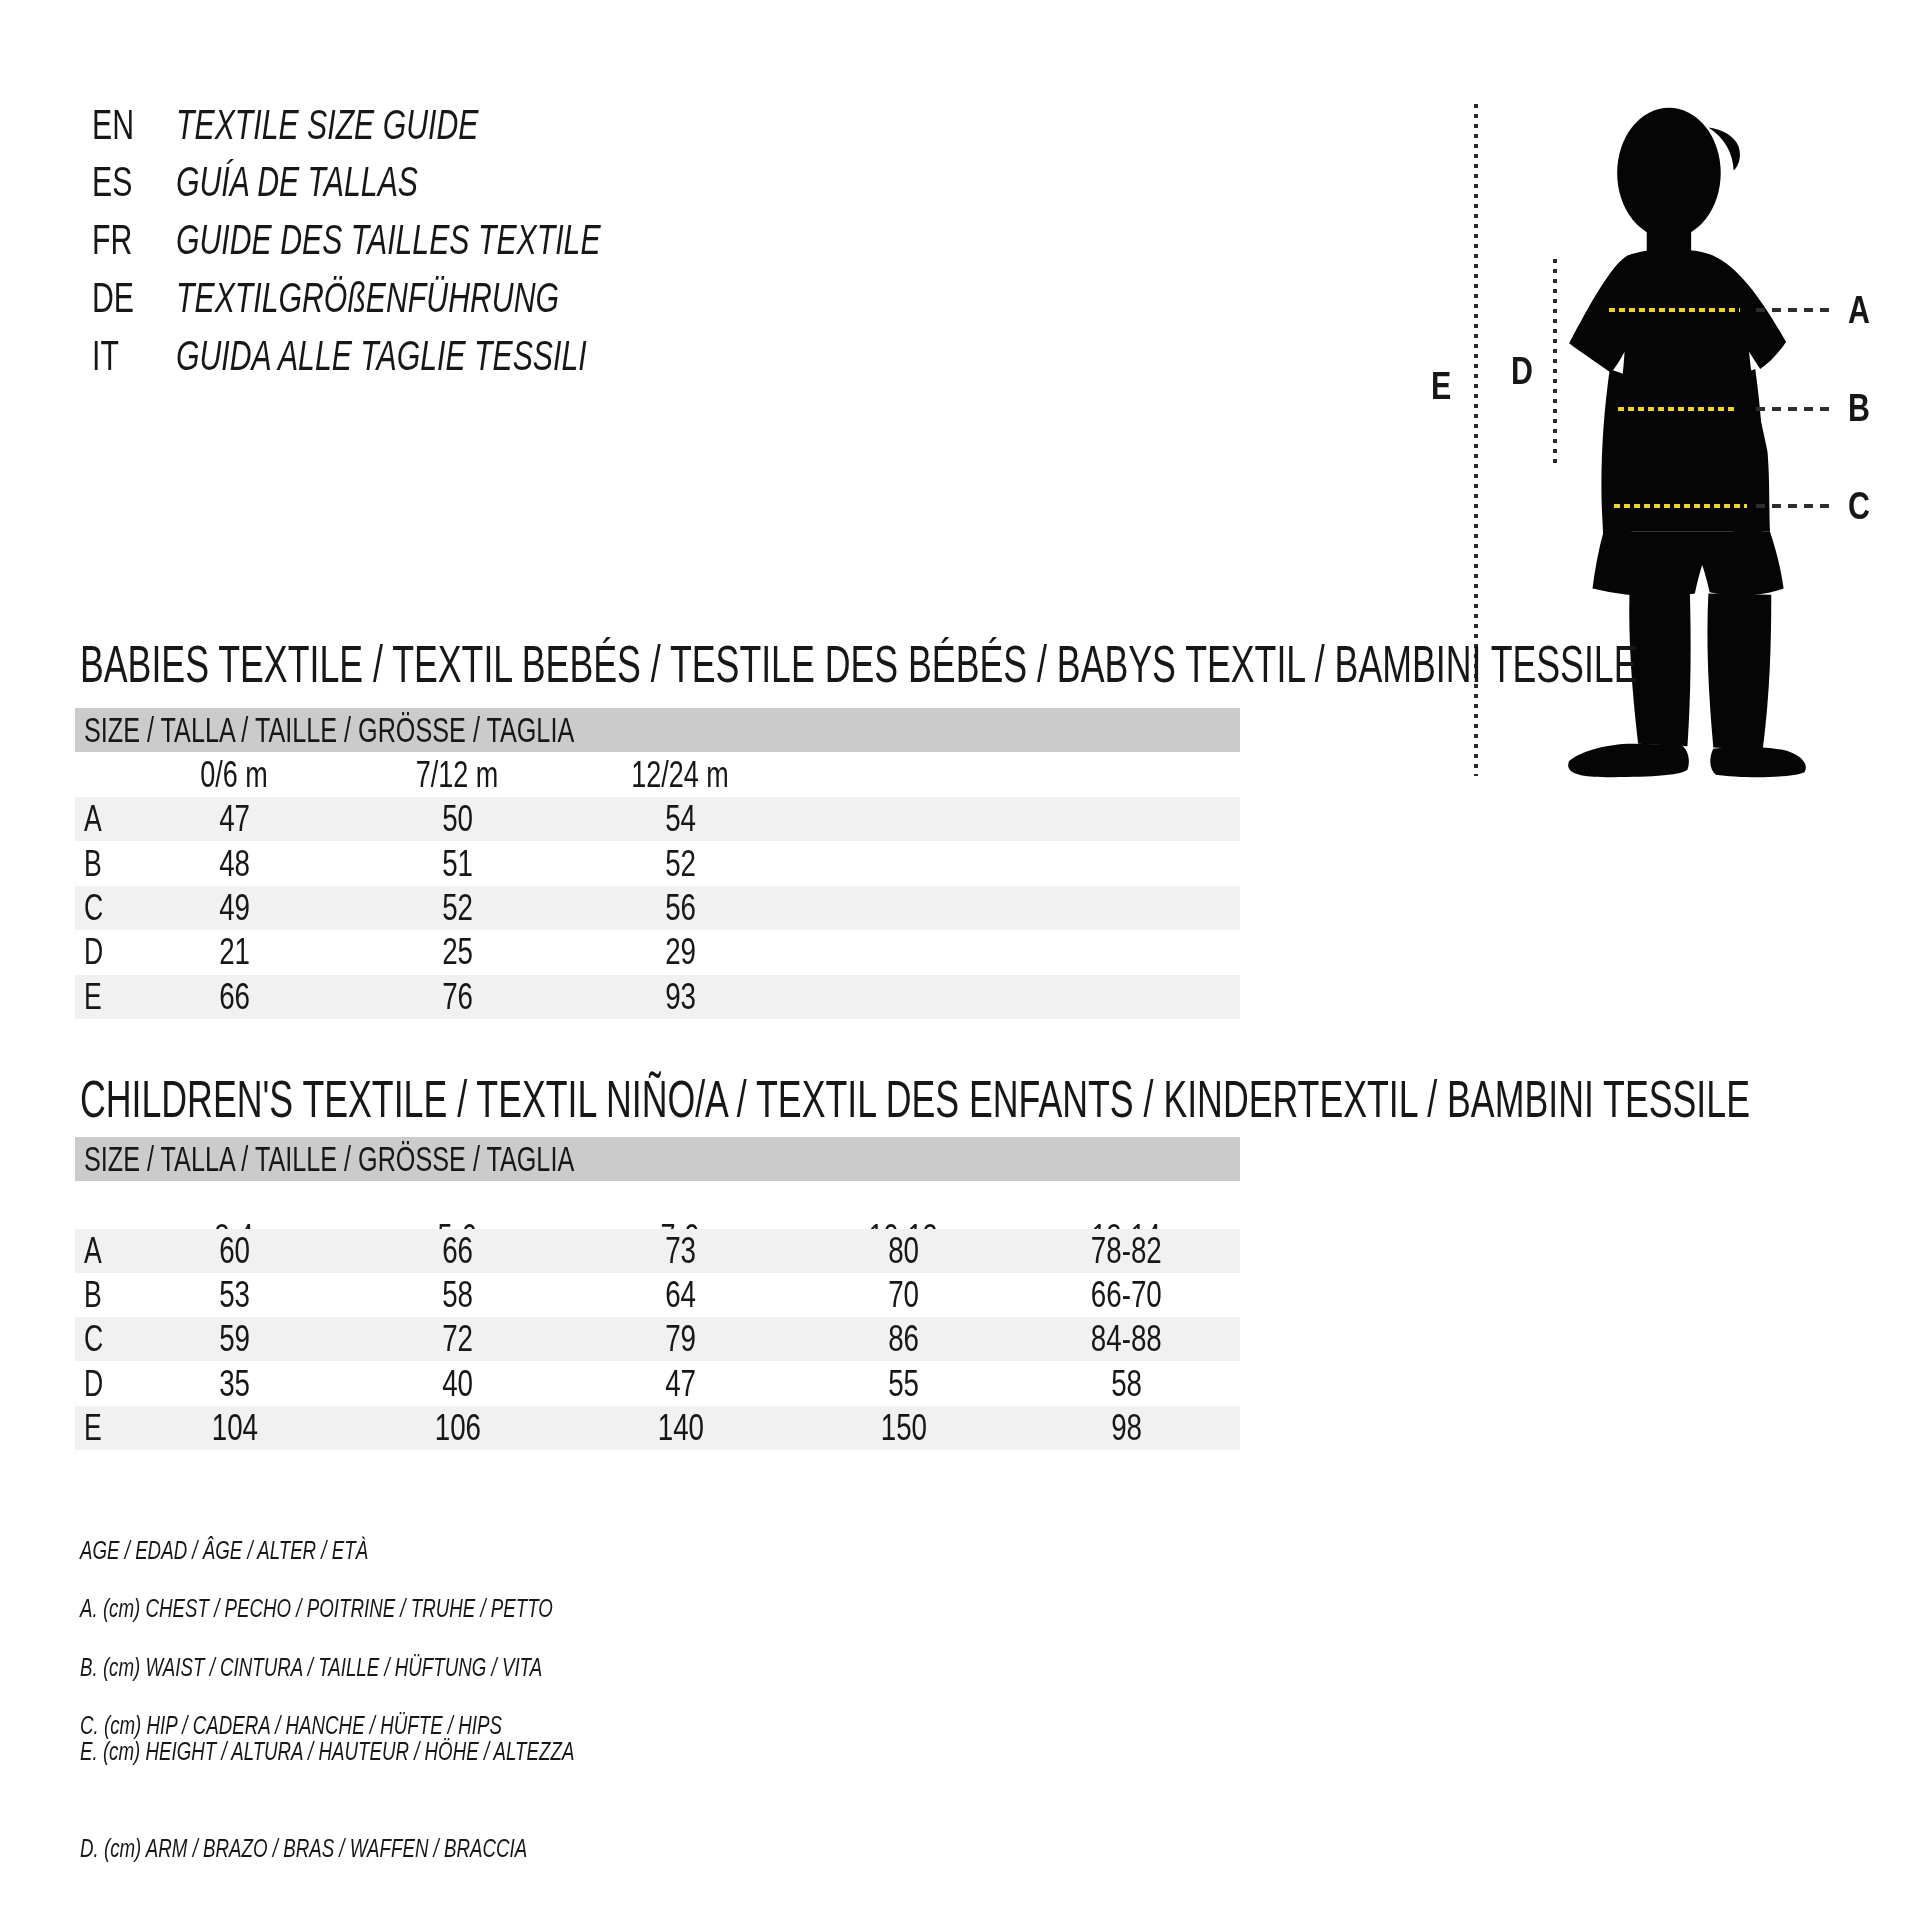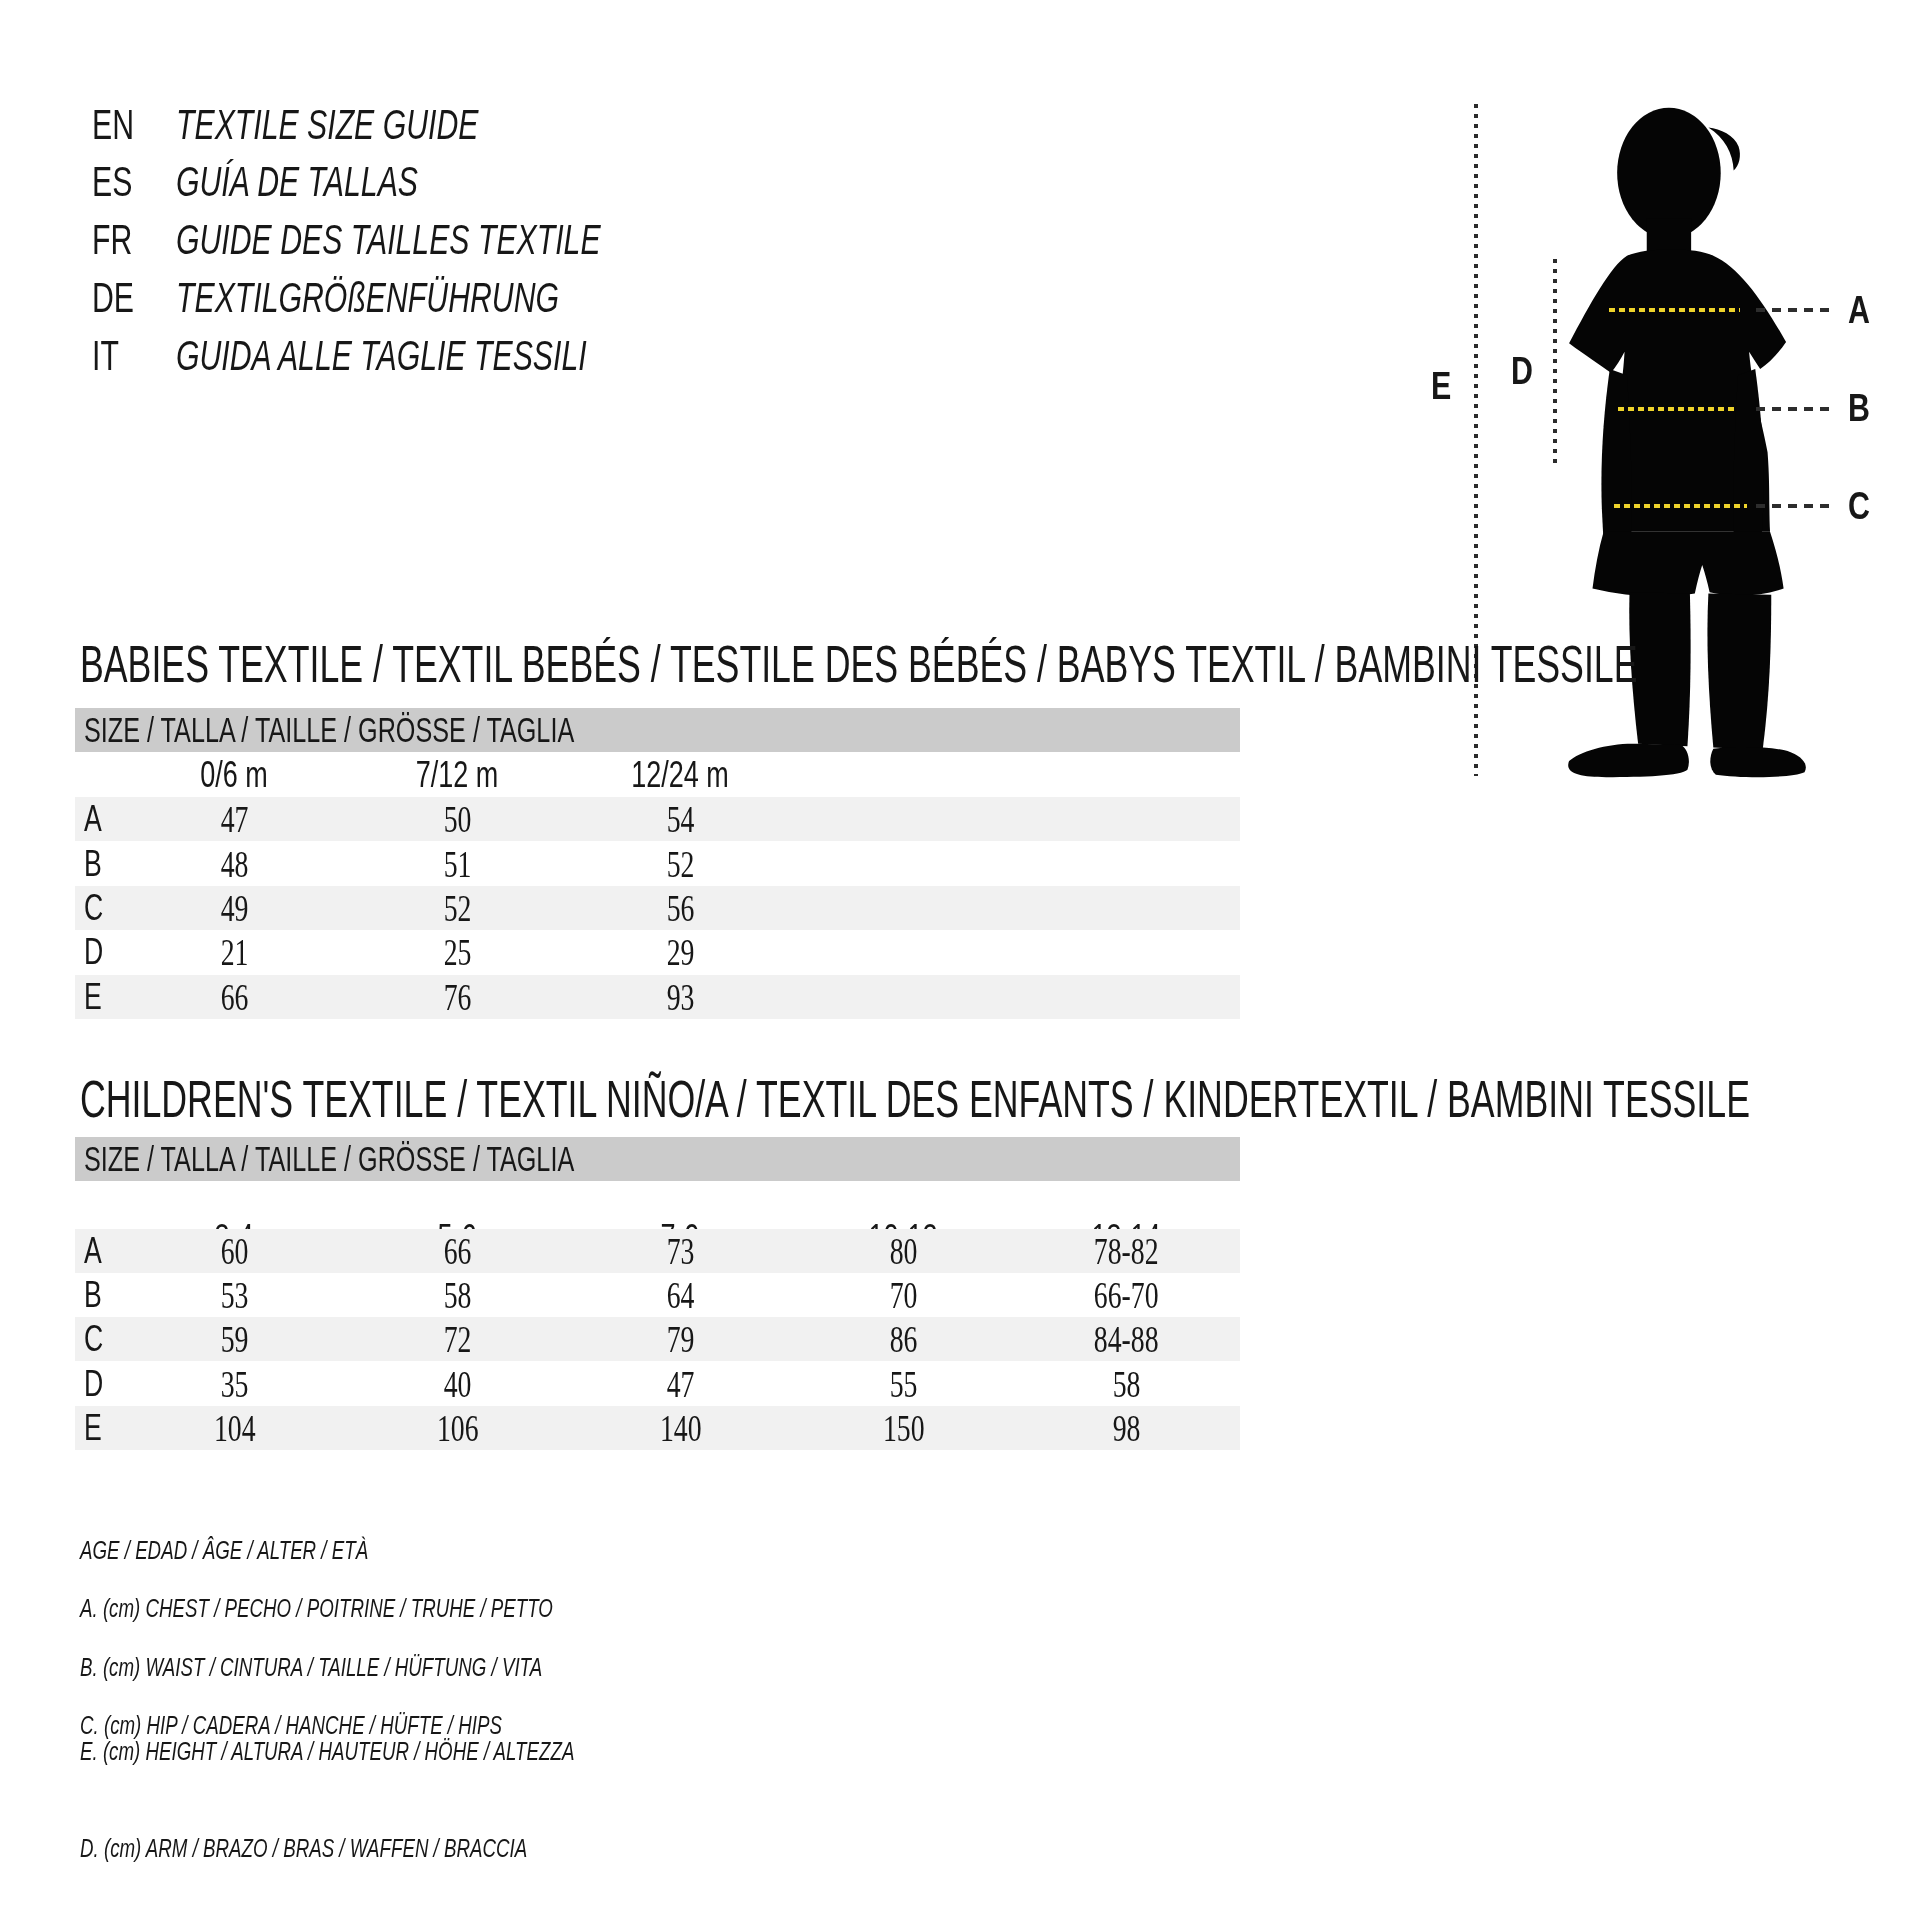--- a/index.html
+++ b/index.html
@@ -23,21 +23,21 @@
   
   .size-bar{position:absolute;left:75px;width:1165px;height:44px;background:#cbcbcb;}
   .size-bar-text{display:block;line-height:44px;padding-left:8.6px;font-size:35px;}
 
   
   .t-row{position:absolute;left:75px;width:1165px;height:44px;display:grid;align-items:center;}
   .cols-3{grid-template-columns:48px 223px 223px 223px;}
   .cols-5{grid-template-columns:48px 223px 223px 223px 223px 223px;}
   .stripe{background:#f1f1f1;}
   .hdr-cell{text-align:center;font-size:36px;}
-  .num-cell{text-align:center;font-size:37px;font-family:Liberation Serif, serif;}
+  .num-cell{text-align:center;font-size:37px;}
   .row-label{font-size:37px;padding-left:8.6px;}
 
   
   .legend-line{position:absolute;left:80px;height:39px;line-height:39px;font-size:26px;font-style:italic;}
 
   
   .v-dots{position:absolute;width:3.7px;
           background:repeating-linear-gradient(180deg,#2b2b2b 0 3.7px,rgba(0,0,0,0) 3.7px 10px);}
   .tape{position:absolute;height:4.3px;
         background:repeating-linear-gradient(90deg,#eed32b 0 6.2px,rgba(0,0,0,0) 6.2px 10px);}

